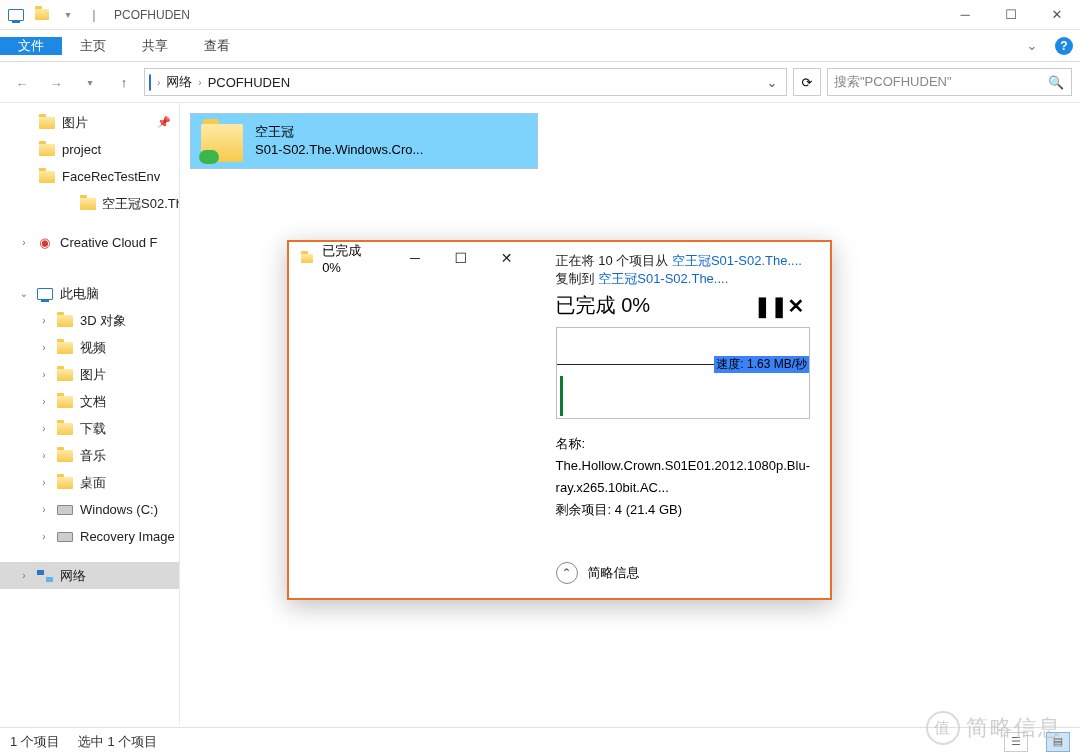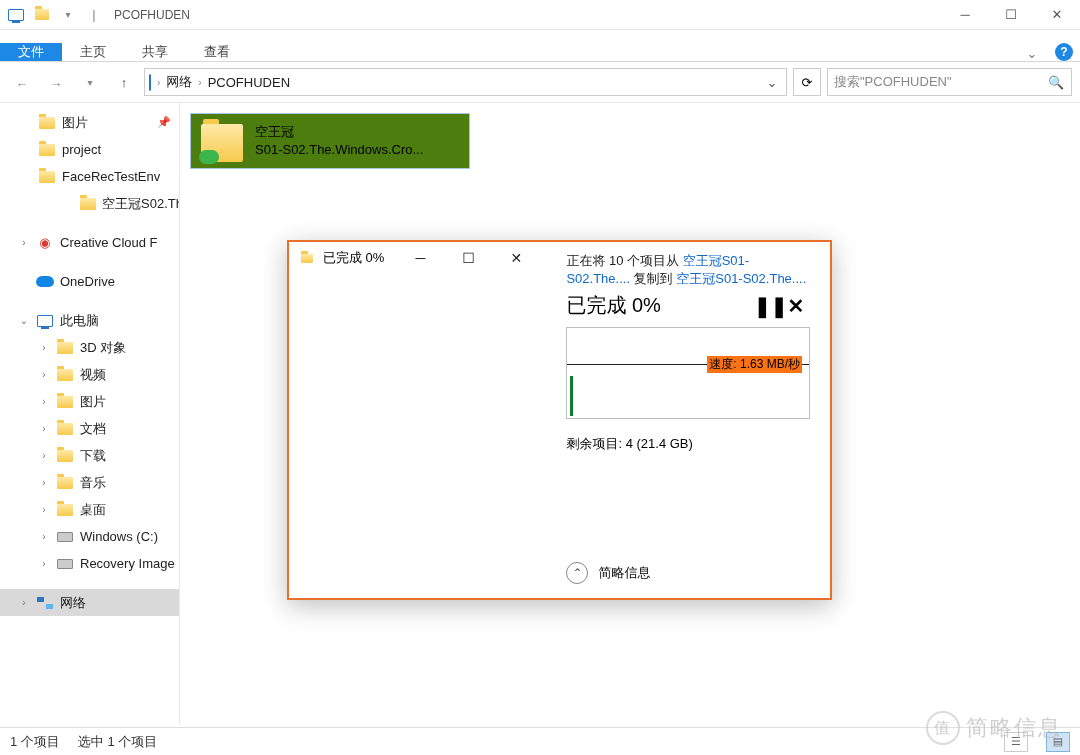--- a/index.html
+++ b/index.html
@@ -7,21 +7,21 @@
 
 
 .titlebar { height: 30px; display: flex; align-items: center; background: #fff; border-bottom: 1px solid #e5e5e5; }
 .titlebar .qat { display: flex; align-items: center; padding: 0 6px; gap: 6px; }
 .titlebar .qat .qicon { width: 20px; height: 20px; display: flex; align-items: center; justify-content: center; }
 .titlebar .title { margin-left: 4px; color: #555; font-size: 12px; }
 .titlebar .spacer { flex: 1; }
 .titlebar .winbtn { width: 46px; height: 30px; display: flex; align-items: center; justify-content: center; color: #555; }
 
 
-.ribbon { height: 32px; display: flex; align-items: flex-end; border-bottom: 1px solid #d9d9d9; }
+.ribbon { height: 32px; display: flex; align-items: center; border-bottom: 1px solid #d9d9d9; }
 .ribbon .file { background: #1e88e5; color: #fff; padding: 0 18px; display: flex; align-items: center; font-size: 13px; }
 .ribbon .tab { padding: 0 18px; display: flex; align-items: center; color: #444; }
 .ribbon .spacer { flex: 1; }
 .ribbon .expand { width: 32px; display: flex; align-items: center; justify-content: center; color: #777; }
 .ribbon .help { width: 32px; display: flex; align-items: center; justify-content: center; }
 .help-circle { width: 18px; height: 18px; border-radius: 50%; background: #1e88e5; color: #fff; font-size: 12px; line-height:18px; text-align:center; font-weight:bold; }
 
 
 .navrow { height: 40px; display: flex; align-items: center; padding: 5px 8px; gap: 6px; }
 .navbtn { width: 28px; height: 28px; display: flex; align-items: center; justify-content: center; color: #888; }
@@ -44,21 +44,21 @@
 .tree-item .exp { width: 12px; color: #777; font-size: 10px; display:inline-block; text-align:center; }
 .tree-item .ticon { width: 18px; height: 16px; display: inline-flex; align-items: center; justify-content: center; }
 .tree-item .pin { margin-left: auto; margin-right: 8px; color: #777; font-size: 11px; }
 .tree-item.selected { background: #d9d9d9; }
 .tree-gap { height: 12px; }
 
 .folder-ico { width:16px; height:12px; background: linear-gradient(#ffe9a6,#f7ca4d); border-radius: 1px; position: relative; }
 .folder-ico::before { content:""; position:absolute; top:-3px; left:0; width:7px; height:3px; background:#f7ca4d; border-radius:1px 1px 0 0; }
 
 .content { flex: 1; position: relative; padding: 10px; }
-.file-tile { display: flex; align-items: center; width: 280px; height: 56px; background: #4d7c0f; border: 1px solid #a6c8e6; padding: 6px 10px; gap: 12px; }
+.file-tile { display: flex; align-items: center; width: 348px; height: 56px; background: #7dd3fc; border: 1px solid #a6c8e6; padding: 6px 10px; gap: 12px; }
 .file-tile .big-ico { width: 42px; height: 42px; position: relative; }
 .big-folder { position:absolute; inset:4px 0 0 0; background: linear-gradient(#ffe9a6,#f7ca4d); border-radius:2px; }
 .big-folder::before { content:""; position:absolute; top:-5px; left:2px; width:16px; height:5px; background:#f7ca4d; border-radius:2px 2px 0 0;}
 .share-ov { position:absolute; bottom:-2px; left:-2px; width:20px; height:14px; background:#3cb54a; border-radius:7px; }
 .file-tile .ft-text { display:flex; flex-direction:column; line-height:1.35; }
 
 
 .statusbar { position: absolute; bottom: 0; left: 0; right: 0; height: 28px; display: flex; align-items: center; padding: 0 10px; gap: 18px; border-top: 1px solid #e0e0e0; font-size: 13px; color: #333; background:#fff;}
 .statusbar .sbspacer { flex:1; }
 .view-toggle { width: 24px; height: 20px; border: 1px solid #ccc; display:inline-flex; align-items:center; justify-content:center; font-size:11px; color:#666;}
@@ -72,21 +72,21 @@
 .dlg-title .dspacer { flex:1; }
 .dlg-title .dbtn { width: 40px; height: 28px; display:flex; align-items:center; justify-content:center; font-size:14px; color:#222; }
 .dlg-body { padding: 10px 20px 14px 20px; flex:1; display:flex; flex-direction:column; }
 .copy-line { font-size: 13px; color: #222; }
 .copy-line a { color: #1067c9; text-decoration: none; }
 .progress-title { font-size: 20px; margin-top: 4px; display:flex; align-items:center; }
 .progress-title .pspacer { flex:1; }
 .progress-title .pc { width:28px; text-align:center; font-weight:bold; }
 .graph { margin-top: 8px; height: 92px; border: 1px solid #bfbfbf; position: relative; background: #fff; }
 .graph .midline { position:absolute; left:0; right:0; top:36px; height:1px; background:#222; }
-.graph .speed-label { position:absolute; right:7px; top:28px; font-size:12px; background:#f97316; padding:0 2px; }
+.graph .speed-label { position:absolute; right:0; top:28px; font-size:12px; background:#3b82f6; padding:0 2px; }
 .graph .bar { position:absolute; left:3px; bottom:2px; width:3px; height:40px; background:#0b7b32; }
 .details { margin-top: 14px; font-size: 13px; line-height: 1.7; }
 .toggle-row { margin-top: auto; display:flex; align-items:center; gap:10px; padding-top:10px; }
 .toggle-row .circ { width:22px; height:22px; border:1px solid #888; border-radius:50%; display:flex; align-items:center; justify-content:center; font-size:12px; color:#555;}
 
 
 .watermark { position:absolute; right:18px; bottom:10px; color:#bbb; font-size:22px; letter-spacing:2px; font-weight:300; display:flex; align-items:center; gap:6px; opacity:.7;}
 .wm-badge { width:34px; height:34px; border-radius:50%; border:2px solid #ccc; display:flex; align-items:center; justify-content:center; font-size:16px;}
 
 
@@ -179,27 +179,20 @@
         </span>
         <span>空王冠S02.The.H</span>
       </div>
     <div class="tree-gap"></div>
     <div class="tree-item">
         <span class="exp">›</span>
         <span class="ticon" style="color:#d73a2f;">◉</span>
         <span>Creative Cloud F</span>
       </div>
     <div class="tree-gap"></div>
-    <div class="tree-item">
-        <span class="exp"></span>
-        <span class="ticon">
-          <span class="onedrive-ico"></span>
-        </span>
-        <span>OneDrive</span>
-      </div>
     <div class="tree-gap"></div>
     <div class="tree-item">
         <span class="exp">⌄</span>
         <span class="ticon">
           <span class="computer-ico"></span>
         </span>
         <span>此电脑</span>
       </div>
     <div class="tree-item indent1">
         <span class="exp">›</span>
@@ -316,20 +309,21 @@
       <div class="pspacer"></div>
       <span class="pc">❚❚</span>
       <span class="pc">✕</span>
     </div>
     <div class="graph">
       <div class="midline"></div>
       <div class="speed-label">速度: 1.63 MB/秒</div>
       <div class="bar"></div>
     </div>
     <div class="details">
+      <div><span>名称: </span><span>The.Hollow.Crown.S01E01.2012.1080p.Blu-ray.x265.10bit.AC...</span></div>
       <div><span>剩余项目: </span><span>4 (21.4 GB)</span></div>
     </div>
     <div class="toggle-row">
       <span class="circ">⌃</span>
       <span>简略信息</span>
     </div>
   </div>
 </div>
 
 <div class="watermark">

